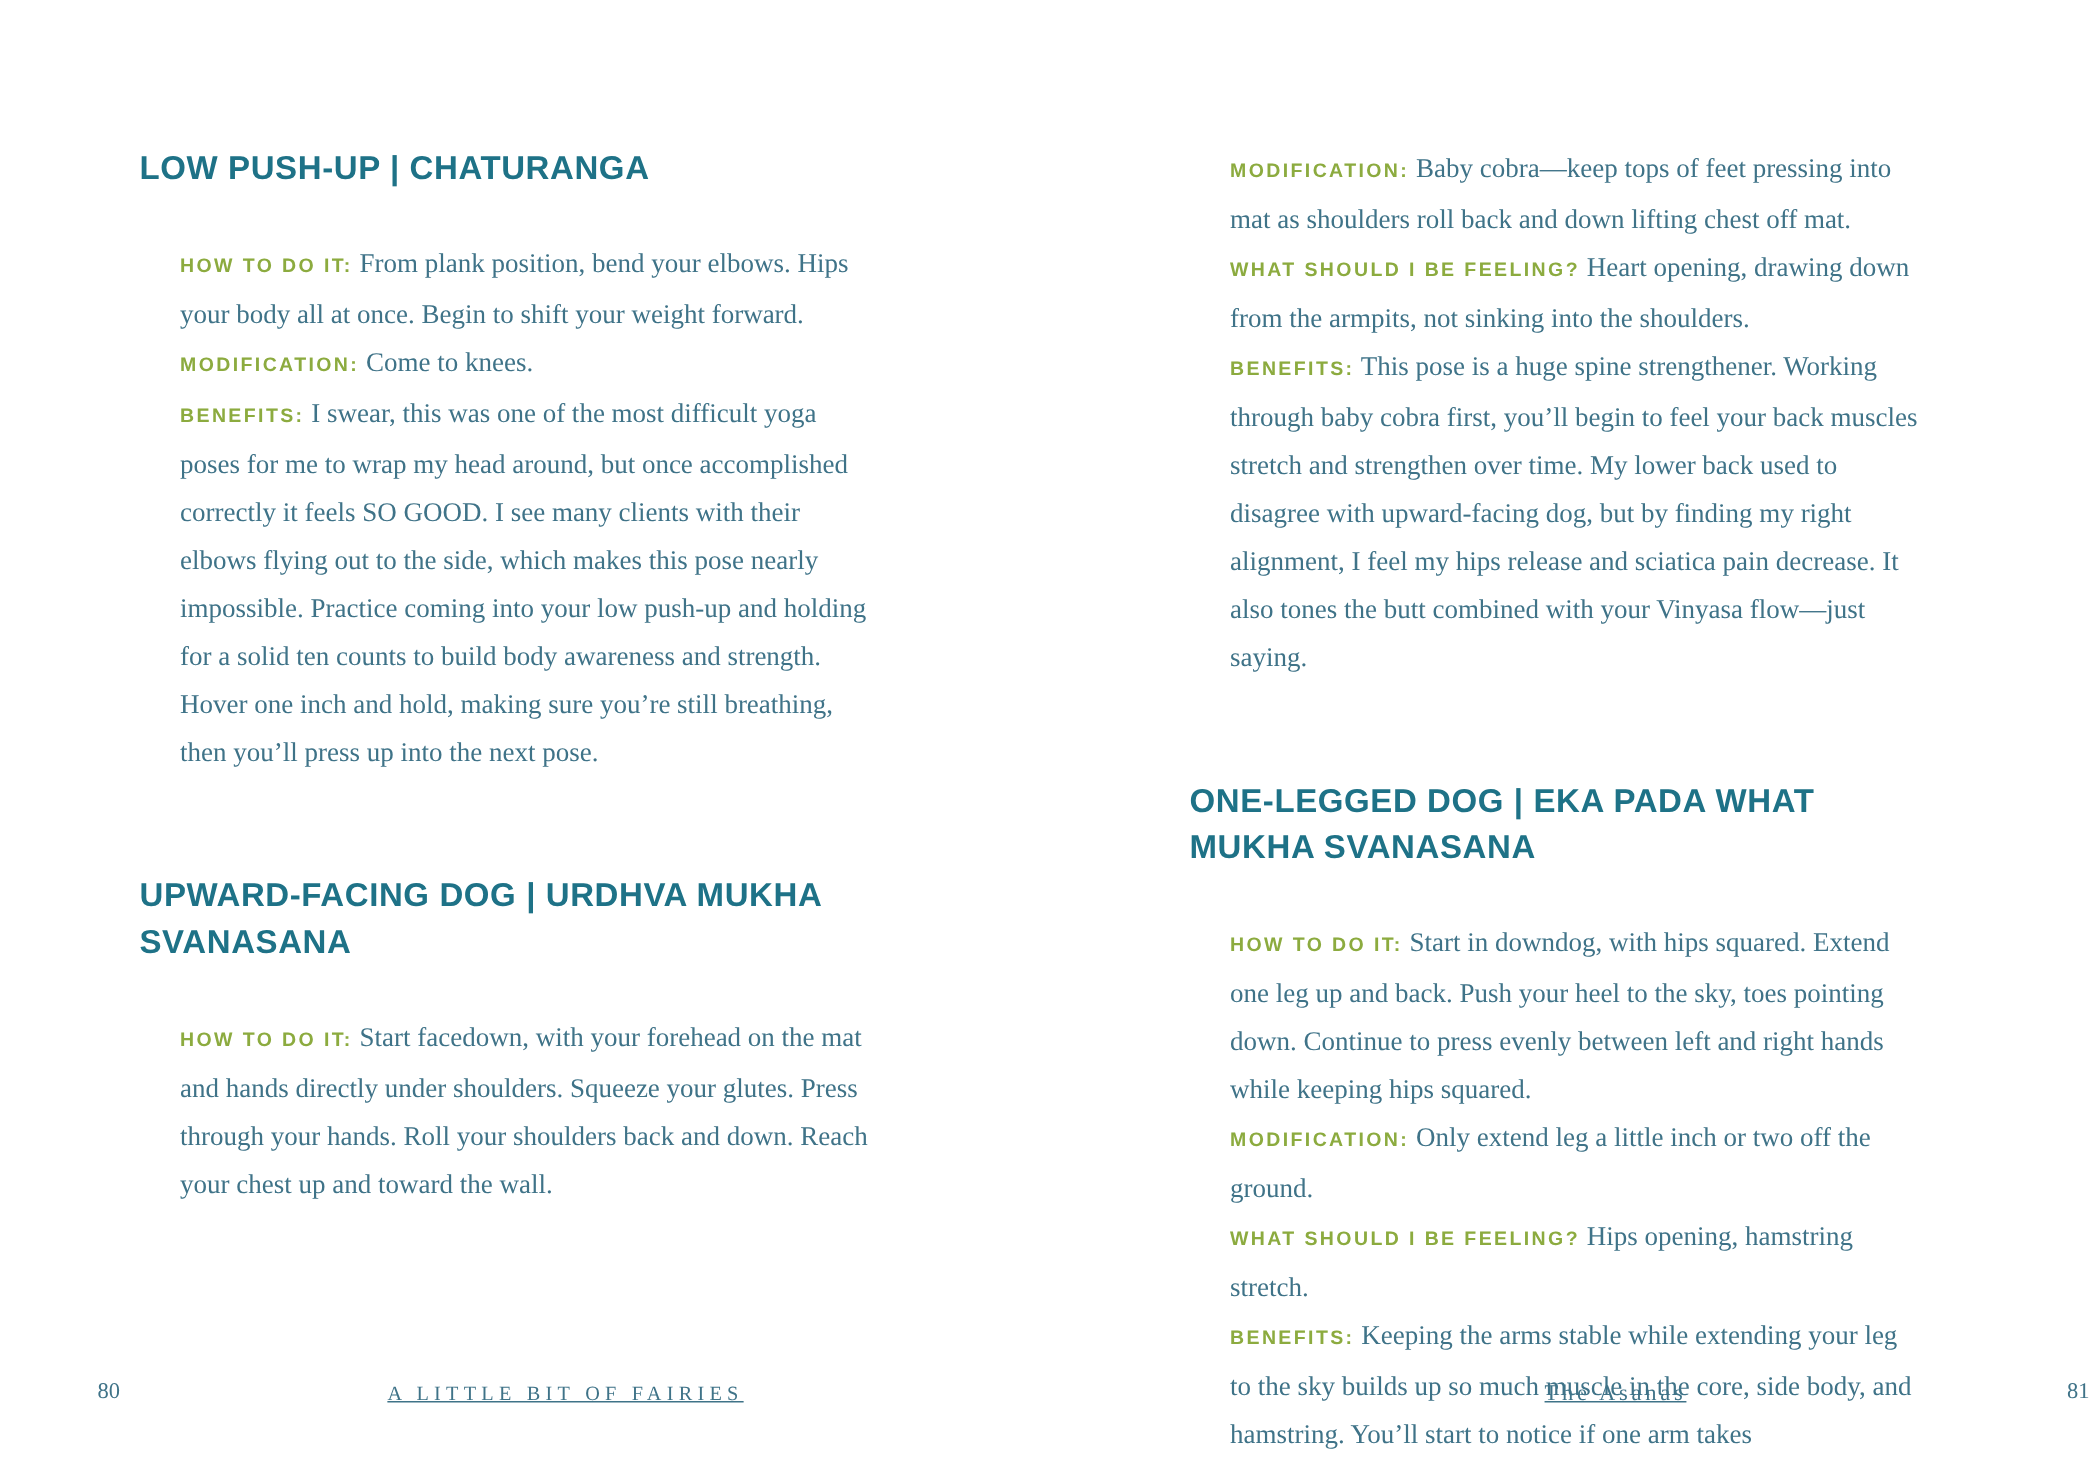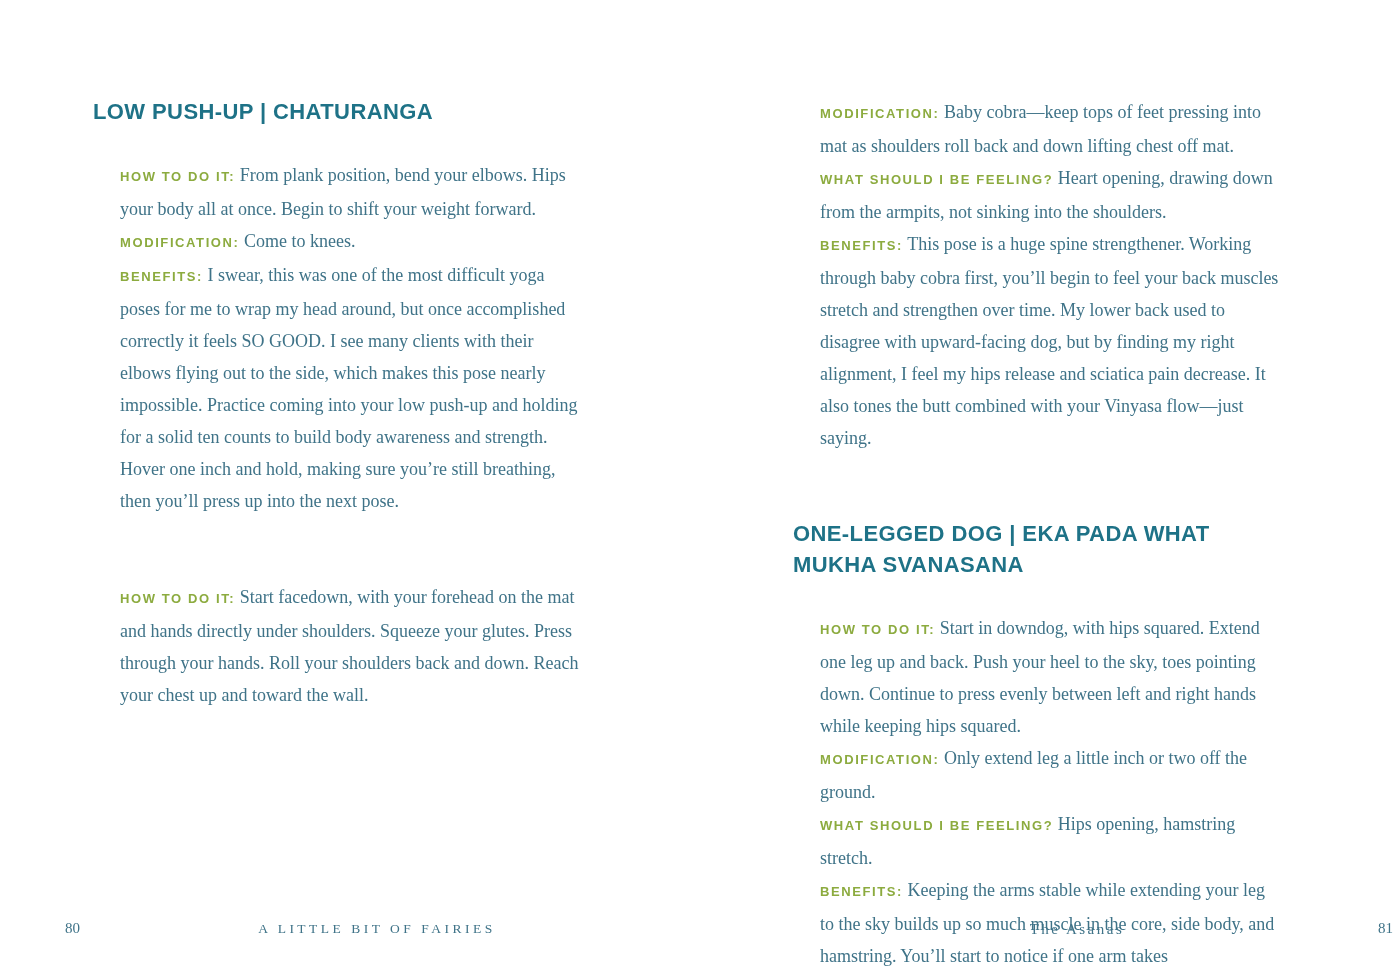--- a/index.html
+++ b/index.html
@@ -54,20 +54,21 @@
     color:#3f7388;
   }
   .page-number.pn-left{left:38px;top:2px;}
   .page-number.pn-right{right:34px;top:2px;text-align:center;}
   .running-foot{
     position:absolute;top:3px;
     font-size:13.5px;
     letter-spacing:3.5px;
     color:#3f7388;
     text-align:center;
+    text-decoration:underline;
   }
   .running-foot.rf-left{left:0;width:700px;}
   .running-foot.rf-right{left:700px;width:700px;letter-spacing:2.5px;font-size:15px;}
 </style>
 </head>
 <body>
 
 <div class="spread">
 
   <div class="page left">
@@ -75,20 +76,21 @@
     <section class="pose-section">
       <h2 class="pose-heading">LOW PUSH-UP | CHATURANGA</h2>
       <div class="entries">
         <p><span class="lbl">HOW TO DO IT:</span> <span class="txt">From plank position, bend your elbows. Hips your body all at once. Begin to shift your weight forward.</span></p>
         <p><span class="lbl">MODIFICATION:</span> <span class="txt">Come to knees.</span></p>
         <p><span class="lbl">BENEFITS:</span> <span class="txt">I swear, this was one of the most difficult yoga poses for me to wrap my head around, but once accomplished correctly it feels SO GOOD. I see many clients with their elbows flying out to the side, which makes this pose nearly impossible. Practice coming into your low push-up and holding for a solid ten counts to build body awareness and strength. Hover one inch and hold, making sure you’re still breathing, then you’ll press up into the next pose.</span></p>
       </div>
     </section>
 
     <section class="pose-section follow">
+      <h2 class="pose-heading">UPWARD-FACING DOG | URDHVA MUKHA SVANASANA</h2>
       <div class="entries">
         <p><span class="lbl">HOW TO DO IT:</span> <span class="txt">Start facedown, with your forehead on the mat and hands directly under shoulders. Squeeze your glutes. Press through your hands. Roll your shoulders back and down. Reach your chest up and toward the wall.</span></p>
       </div>
     </section>
 
   </div>
 
   <div class="page right">
 
     <section class="pose-section continued">

